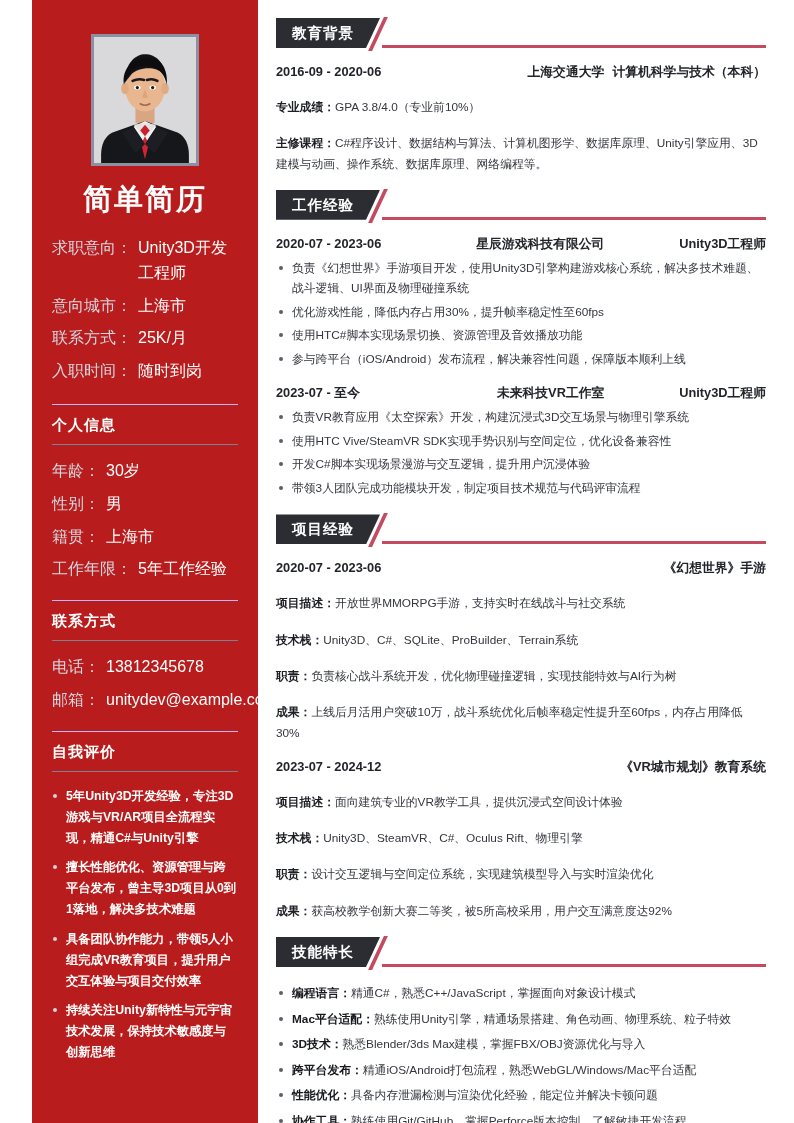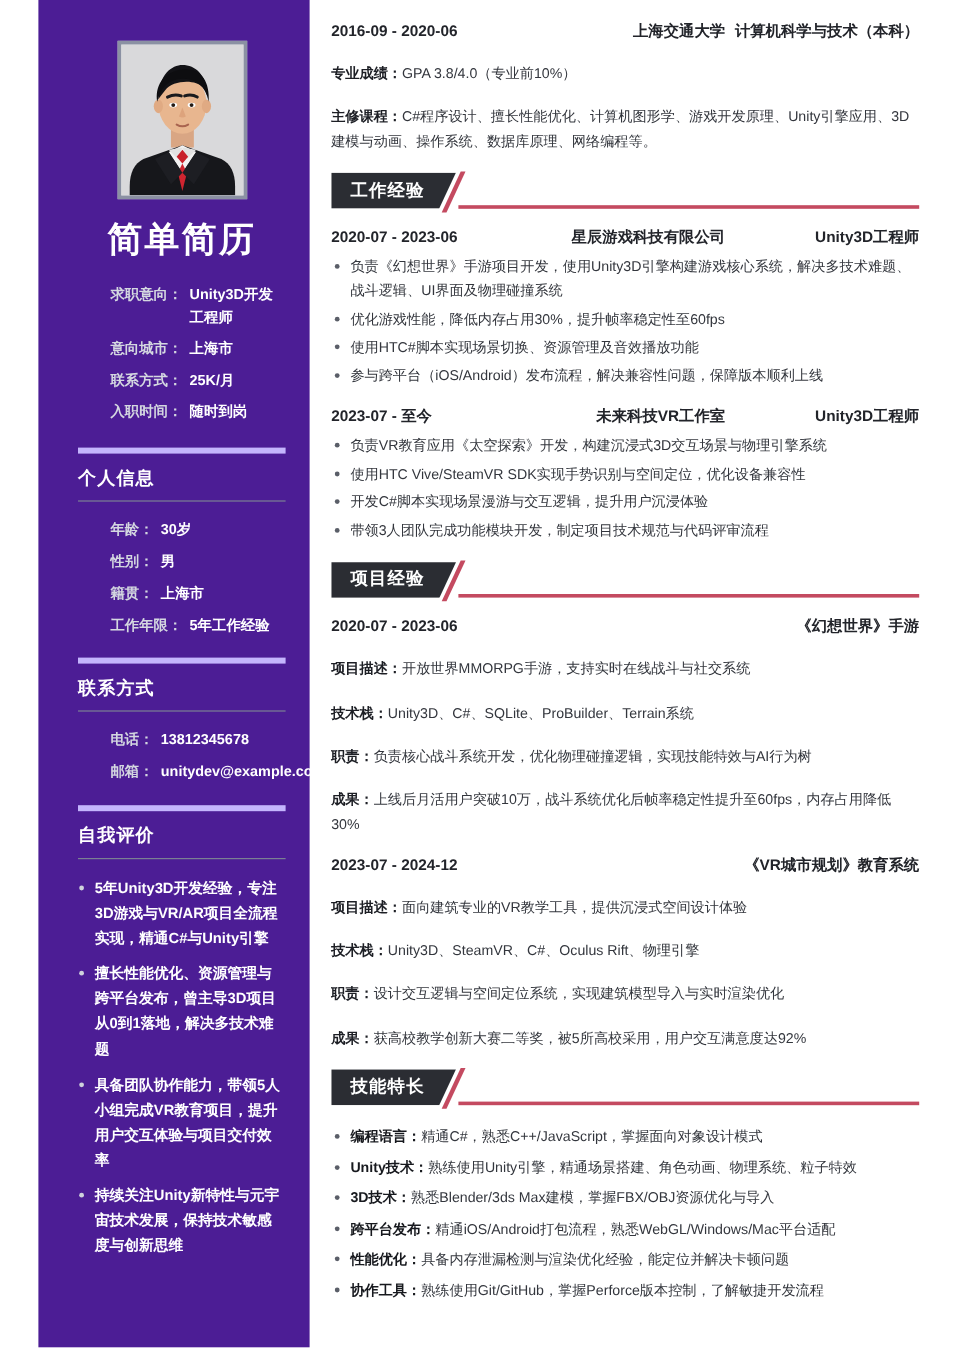--- a/index.html
+++ b/index.html
@@ -14,23 +14,23 @@
     width:794px; height:1123px;
     background:#ffffff;
     display:flex;
     padding-left:32px;
   }
 
   
   .sidebar{
     width:226px;
     flex:0 0 226px;
-    background:#4c1d95;
-    color:#ffffff;
-    padding:24px 20px 20px 33px;
+    background:#b91c1c;
+    color:#ffffff;
+    padding:24px 20px 20px 20px;
   }
   .photo-wrap{
     width:108px; height:132px;
     margin:10px auto 0 auto;
     border:3px solid #8b91a3;
     background:#d8d8da;
     overflow:hidden;
     position:relative;
   }
   .photo-wrap svg{display:block;width:100%;height:100%;}
@@ -39,43 +39,42 @@
     text-align:center;
     font-size:29px;
     font-weight:bold;
     letter-spacing:2px;
     margin:14px 0 16px 0;
     color:#ffffff;
   }
 
   .kv{
     display:flex;
-    font-size:12px;
+    font-size:16px;
     line-height:1.55;
     margin-bottom:8px;
-    font-weight:bold;
-    margin-left:27px;
+    font-weight:normal;
   }
   .kv .k{
     flex:0 0 auto;
     color:#d4d7e0;
     white-space:nowrap;
     padding-right:6px;
   }
   .kv .v{
     flex:1 1 auto;
     color:#ffffff;
   }
 
   .side-head{
     font-size:15px;
     font-weight:bold;
     color:#ffffff;
     padding:11px 0 9px 0;
-    border-top:5px solid #c4b5fd;
+    border-top:1px solid #c4b5fd;
     border-bottom:1px solid #7b8093;
     margin:18px 0 14px 0;
     letter-spacing:1px;
   }
   .side-head.first{ margin-top:20px; }
 
   .sb-list{ list-style:none; }
   .sb-list li{
     position:relative;
     padding-left:14px;
@@ -287,31 +286,36 @@
       <li>5年Unity3D开发经验，专注3D游戏与VR/AR项目全流程实现，精通C#与Unity引擎</li>
       <li>擅长性能优化、资源管理与跨平台发布，曾主导3D项目从0到1落地，解决多技术难题</li>
       <li>具备团队协作能力，带领5人小组完成VR教育项目，提升用户交互体验与项目交付效率</li>
       <li>持续关注Unity新特性与元宇宙技术发展，保持技术敏感度与创新思维</li>
     </ul>
   </aside>
 
   <main class="main">
 
     <section>
+      <div class="sec-head">
+        <span class="tag">教育背景</span>
+        <span class="slash"></span>
+        <span class="rule"></span>
+      </div>
       <div class="entry">
         <div class="entry-row">
           <span class="c1">2016-09 - 2020-06</span>
           <span class="c2">上海交通大学</span>
           <span class="c3">计算机科学与技术（本科）</span>
         </div>
         <div class="line">
           <b>专业成绩：</b><span>GPA 3.8/4.0（专业前10%）</span>
         </div>
         <div class="line">
-          <b>主修课程：</b><span>C#程序设计、擅长性能优化、计算机图形学、游戏开发原理、Unity引擎应用、3D建模与动画、操作系统、数据库原理、网络编程等。</span>
+          <b>主修课程：</b><span>C#程序设计、数据结构与算法、计算机图形学、数据库原理、Unity引擎应用、3D建模与动画、操作系统、数据库原理、网络编程等。</span>
         </div>
       </div>
     </section>
 
     <section>
       <div class="sec-head">
         <span class="tag">工作经验</span>
         <span class="slash"></span>
         <span class="rule"></span>
       </div>
@@ -378,21 +382,21 @@
     </section>
 
     <section>
       <div class="sec-head">
         <span class="tag">技能特长</span>
         <span class="slash"></span>
         <span class="rule"></span>
       </div>
       <ul class="blist skills">
         <li><b>编程语言：</b><span>精通C#，熟悉C++/JavaScript，掌握面向对象设计模式</span></li>
-        <li><b>Unity技术：</b><span>熟练使用Unity引擎，精通场景搭建、角色动画、物理系统、粒子特效</span></li>
+        <li><b>Mac平台适配：</b><span>熟练使用Unity引擎，精通场景搭建、角色动画、物理系统、粒子特效</span></li>
         <li><b>3D技术：</b><span>熟悉Blender/3ds Max建模，掌握FBX/OBJ资源优化与导入</span></li>
         <li><b>跨平台发布：</b><span>精通iOS/Android打包流程，熟悉WebGL/Windows/Mac平台适配</span></li>
         <li><b>性能优化：</b><span>具备内存泄漏检测与渲染优化经验，能定位并解决卡顿问题</span></li>
         <li><b>协作工具：</b><span>熟练使用Git/GitHub，掌握Perforce版本控制，了解敏捷开发流程</span></li>
       </ul>
     </section>
 
   </main>
 </div>
 

